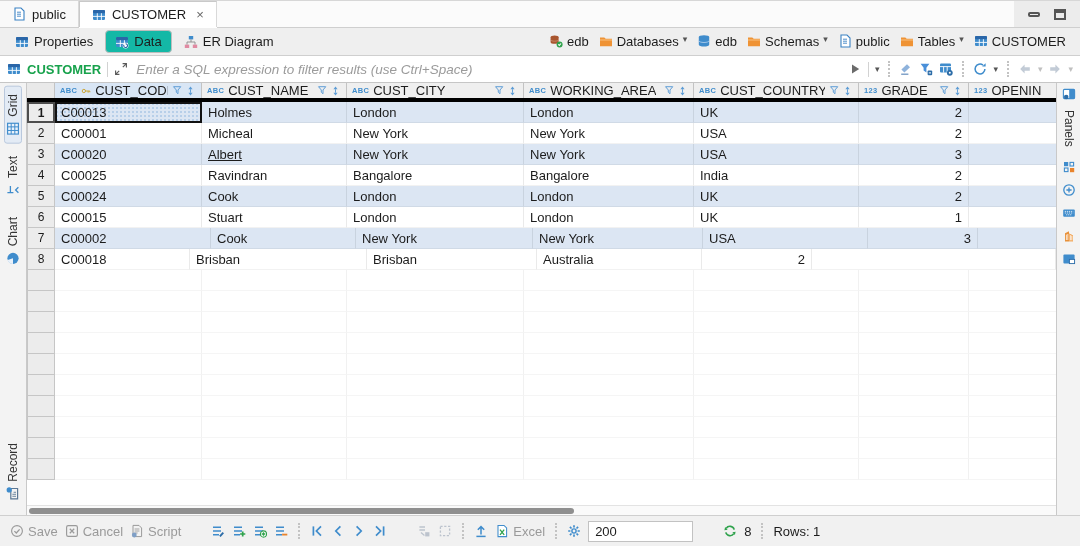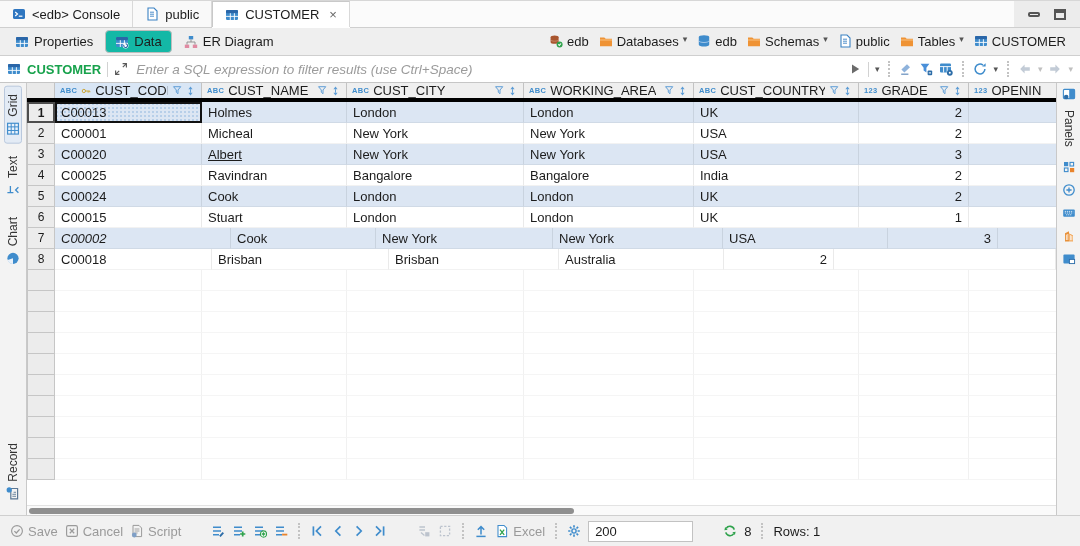--- a/index.html
+++ b/index.html
@@ -85,30 +85,20 @@
 </head>
 <body>
 
 <div class="window">
 
   <div class="editor-tabbar">
     <div style="display:flex;align-items:stretch;">
         <div class="etab">
           <span class="icbtn">
             <svg width="14" height="14" viewBox="0 0 14 14" xmlns="http://www.w3.org/2000/svg">
-              <rect x="1" y="2" width="12" height="10" rx="1.6" fill="#2f76c0"></rect>
-              <path d="M3.2 5l2.3 2-2.3 2" stroke="#fff" stroke-width="1.2" fill="none"></path>
-              <path d="M6.8 9.2h3.6" stroke="#fff" stroke-width="1.2"></path>
-            </svg>
-          </span>
-          <span>&lt;edb&gt; Console</span>
-        </div>
-        <div class="etab">
-          <span class="icbtn">
-            <svg width="14" height="14" viewBox="0 0 14 14" xmlns="http://www.w3.org/2000/svg">
               <path d="M3 1h6l3 3v9H3z" fill="#fff" stroke="#3b82c4" stroke-width="1.1"></path>
               <path d="M5 5.2h4M5 7.2h4M5 9.2h4" stroke="#3b82c4" stroke-width="0.9"></path>
             </svg>
           </span>
           <span>public</span>
         </div>
         <div class="etab active">
           <span class="icbtn">
             <svg width="14" height="14" viewBox="0 0 14 14" xmlns="http://www.w3.org/2000/svg">
               <rect x="1" y="2" width="12" height="10" rx="1.2" fill="#3f8ccc"></rect>
@@ -541,31 +531,31 @@
             <div class="g-cell" style="width: 147px;">C00015</div>
             <div class="g-cell" style="width: 145px;">Stuart</div>
             <div class="g-cell" style="width: 177px;">London</div>
             <div class="g-cell" style="width: 170px;">London</div>
             <div class="g-cell" style="width: 165px;">UK</div>
             <div class="g-cell num" style="width: 110px;">1</div>
             <div class="g-cell num" style="width: 120px; flex: 1 0 auto;"></div>
           </div>
           <div class="g-row alt">
             <div class="rn">7</div>
-            <div class="g-cell" style="width: 176px; font-style: italic;">C00002</div>
+            <div class="g-cell" style="width: 156px;">C00002</div>
             <div class="g-cell" style="width: 145px;">Cook</div>
             <div class="g-cell" style="width: 177px;">New York</div>
             <div class="g-cell" style="width: 170px;">New York</div>
             <div class="g-cell" style="width: 165px;">USA</div>
             <div class="g-cell num" style="width: 110px;">3</div>
             <div class="g-cell num" style="width: 120px; flex: 1 0 auto;"></div>
           </div>
           <div class="g-row">
             <div class="rn">8</div>
-            <div class="g-cell" style="width: 157px;">C00018</div>
+            <div class="g-cell" style="width: 135px;">C00018</div>
             <div class="g-cell" style="width: 177px;">Brisban</div>
             <div class="g-cell" style="width: 170px;">Brisban</div>
             <div class="g-cell" style="width: 165px;">Australia</div>
             <div class="g-cell num" style="width: 110px;">2</div>
             <div class="g-cell num" style="width: 120px; flex: 1 0 auto;"></div>
           </div>
           <div class="g-row empty">
             <div class="rn"></div>
             <div class="g-cell" style="width: 147px;"></div>
             <div class="g-cell" style="width: 145px;"></div>

